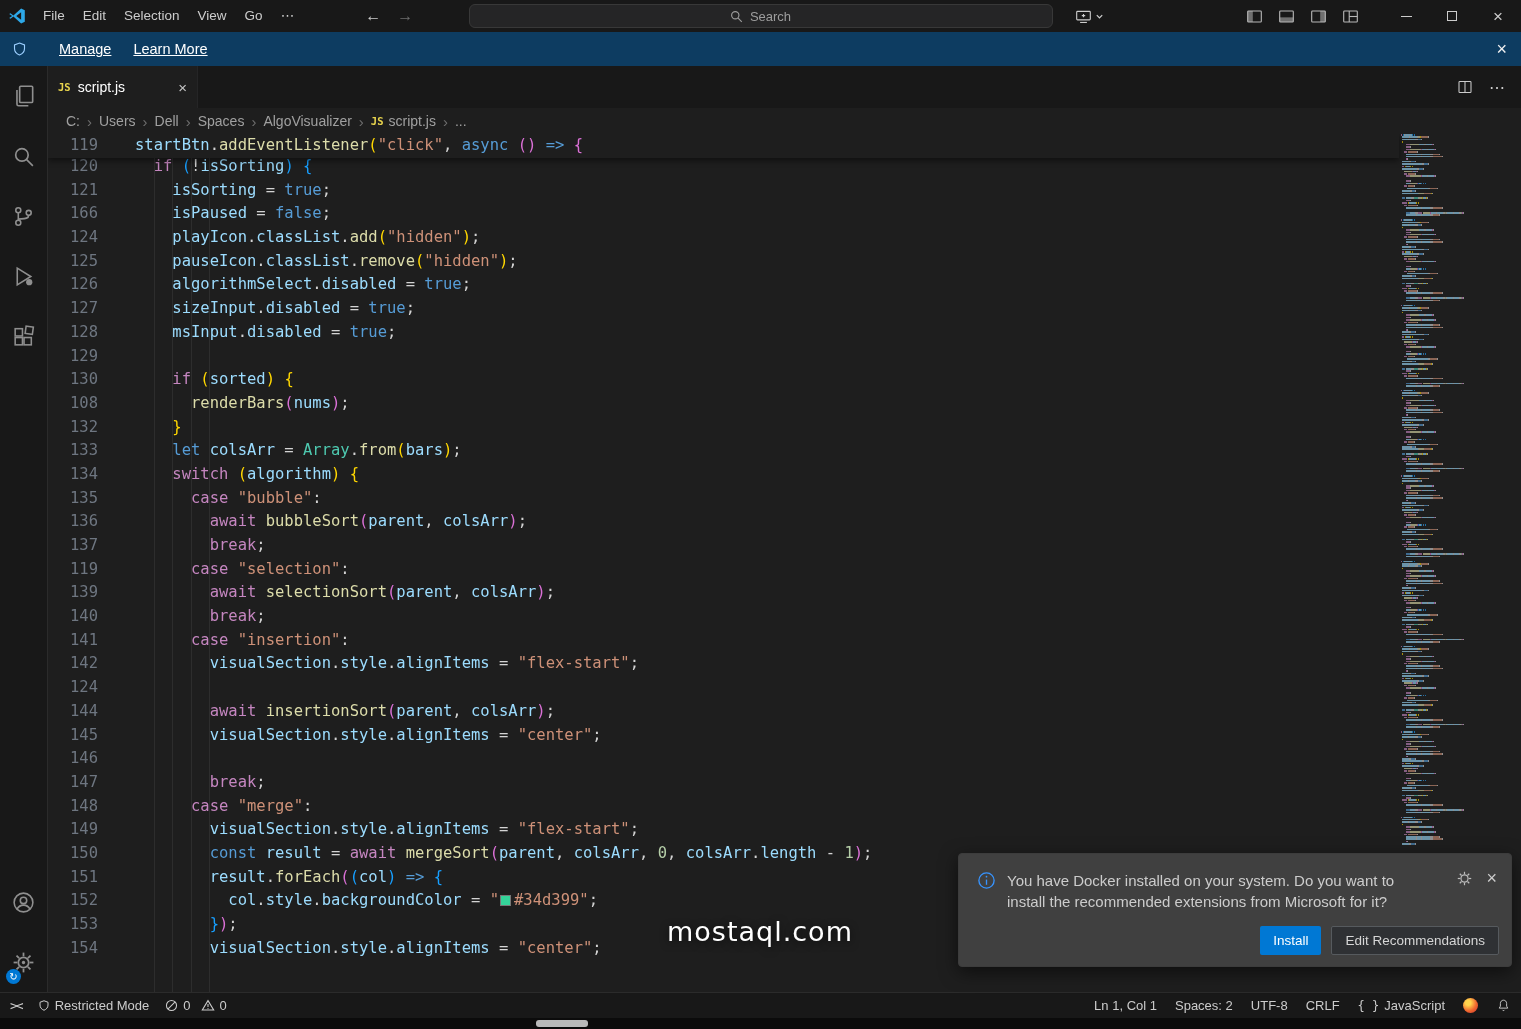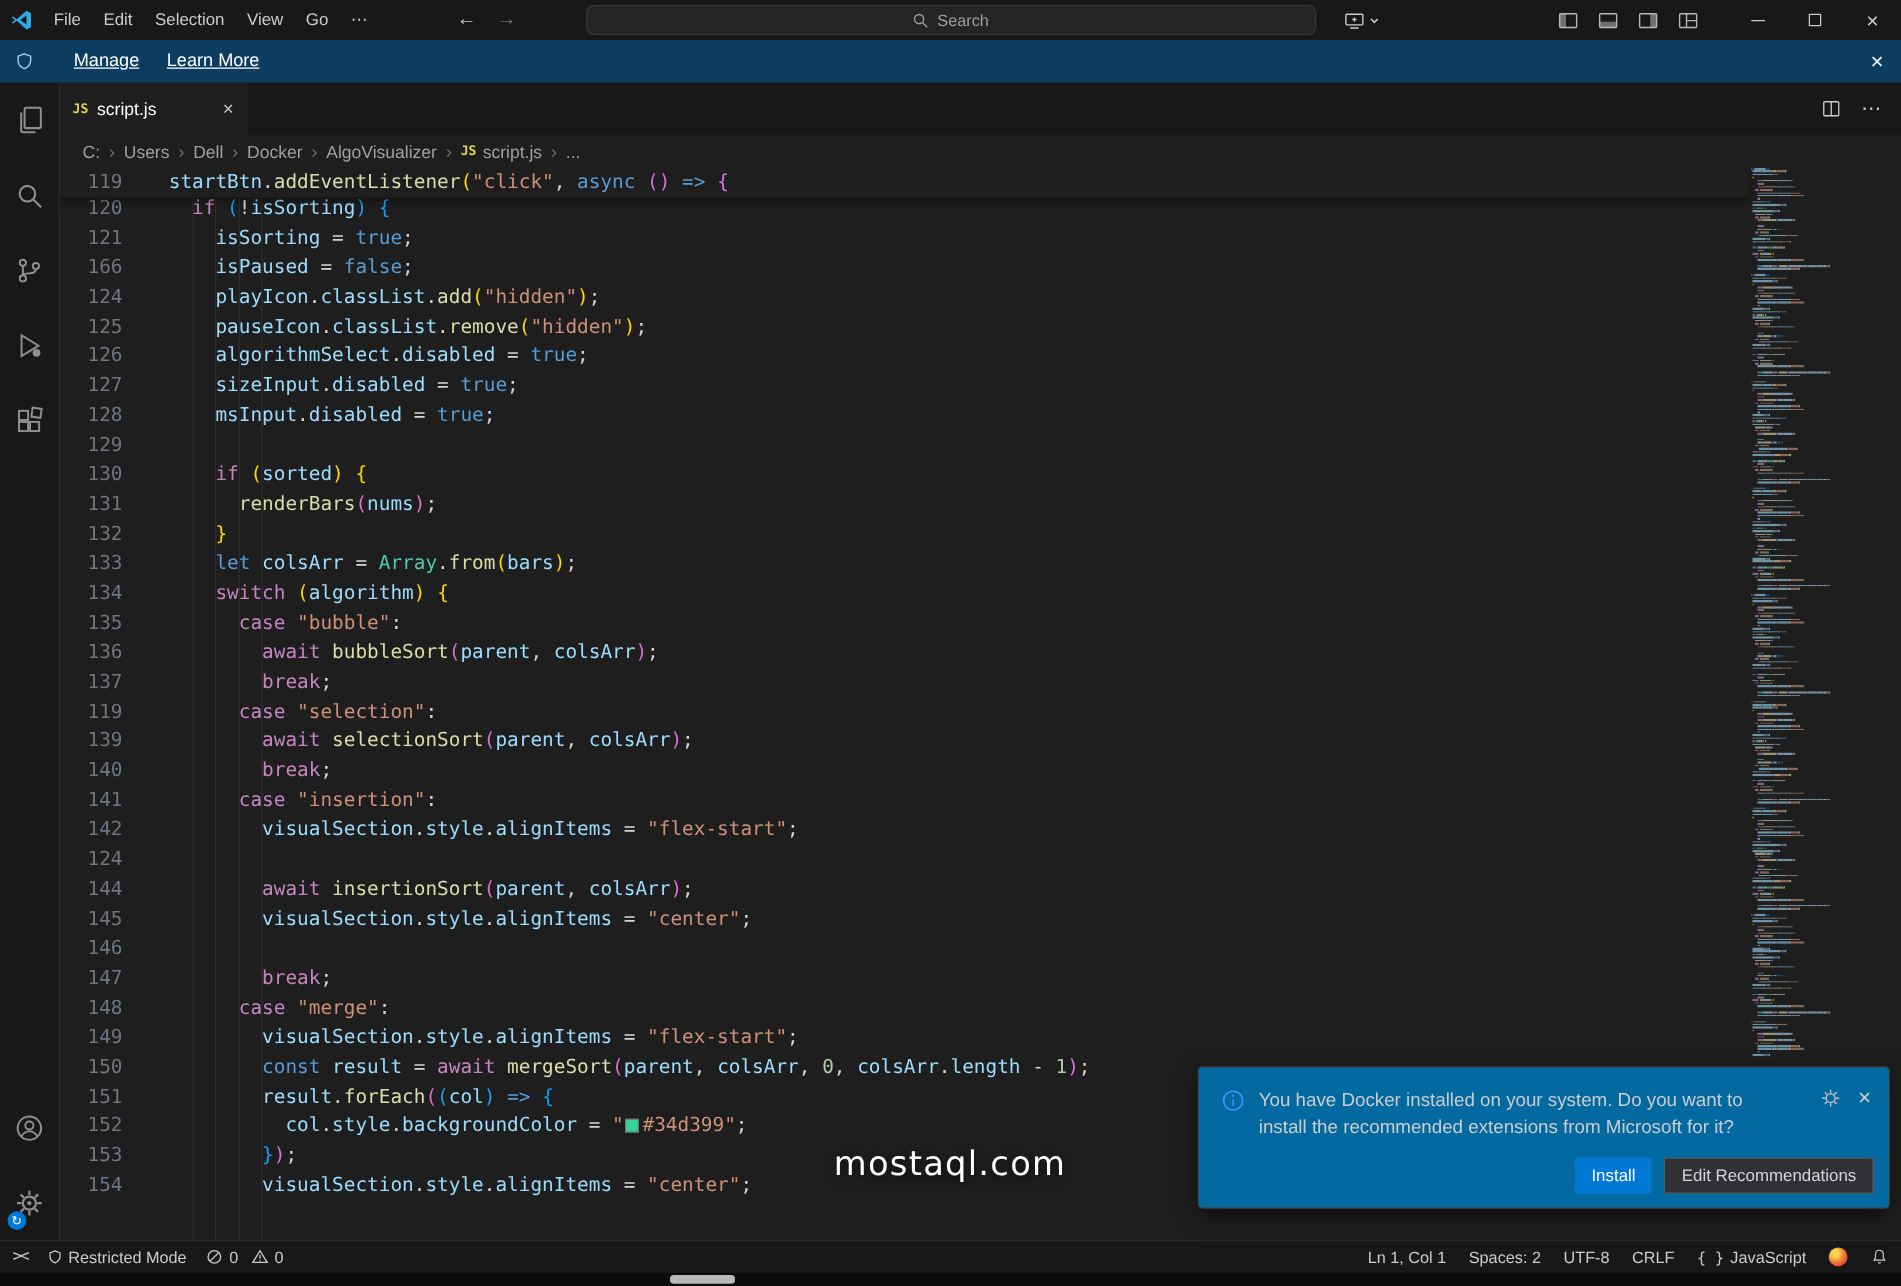--- a/index.html
+++ b/index.html
@@ -64,21 +64,21 @@
   .sb-item { display:flex; align-items:center; gap:5px; cursor:pointer; white-space:nowrap; }
   .sb-right { margin-left:auto; display:flex; align-items:center; gap:18px; }
   .remote { font-family:"DejaVu Sans Mono",monospace; letter-spacing:-2px; font-size:13px; }
   .browser-dot { width:15px; height:15px; border-radius:50%; background:radial-gradient(circle at 35% 32%, #ffd54d 18%, #f0652f 58%, #c93a2c 95%); }
 
   
   .bottom-strip { position:absolute; top:1018px; height:11px; left:0; right:0; background:#0b0b0b; z-index:25; }
   .strip-chip { position:absolute; left:536px; top:2px; width:52px; height:7px; background:#b9b9b9; border-radius:3px; }
 
   
-  .toast { position:absolute; left:958px; top:853px; width:554px; height:114px; background:#0369a1; border:1px solid #3c3c3c; border-radius:4px; box-shadow:0 5px 18px rgba(0,0,0,0.55); z-index:40; }
+  .toast { position:absolute; left:958px; top:853px; width:554px; height:114px; background:#404040; border:1px solid #3c3c3c; border-radius:4px; box-shadow:0 5px 18px rgba(0,0,0,0.55); z-index:40; }
   .toast-body { display:flex; gap:11px; padding:16px 90px 0 18px; }
   .toast-msg { font-size:15px; line-height:21px; color:#cccccc; max-width:420px; }
   .toast-icons { position:absolute; top:15px; right:14px; display:flex; gap:13px; align-items:center; }
   .toast-actions { position:absolute; right:12px; bottom:11px; display:flex; gap:10px; }
   .btn { font-size:13.5px; padding:6px 13px; border-radius:2px; border:none; cursor:pointer; font-family:"Liberation Sans",sans-serif; }
   .btn-primary { background:#0078d4; color:#ffffff; }
   .btn-secondary { background:#2f3134; color:#d6d6d6; border:1px solid #565a5e; }
 
   
   .watermark { position:absolute; left:610px; top:920px; width:300px; text-align:center; z-index:60; color:#ffffff; font-family:"DejaVu Sans",sans-serif; pointer-events:none; }
@@ -238,21 +238,21 @@
   </div>
 </div>
 
 <div class="breadcrumbs">
   <span>C:</span>
     <span class="sep">›</span>
   <span>Users</span>
     <span class="sep">›</span>
   <span>Dell</span>
     <span class="sep">›</span>
-  <span>Docker</span>
+  <span>Spaces</span>
     <span class="sep">›</span>
   <span>AlgoVisualizer</span>
     <span class="sep">›</span>
   <span class="jsbadge">JS</span>
   <span>script.js</span>
     <span class="sep">›</span>
   <span>...</span>
 </div>
 
 <div class="editor">
@@ -264,21 +264,21 @@
       <div class="cline"><span class="lnum">120</span><span class="lcode"><span style="color: rgb(212, 212, 212);">  </span><span style="color: rgb(197, 134, 192);">if</span><span style="color: rgb(212, 212, 212);"> </span><span style="color: rgb(23, 159, 255);">(</span><span style="color: rgb(212, 212, 212);">!</span><span style="color: rgb(156, 220, 254);">isSorting</span><span style="color: rgb(23, 159, 255);">)</span><span style="color: rgb(212, 212, 212);"> </span><span style="color: rgb(23, 159, 255);">{</span></span></div>
       <div class="cline"><span class="lnum">121</span><span class="lcode"><span style="color: rgb(212, 212, 212);">    </span><span style="color: rgb(156, 220, 254);">isSorting</span><span style="color: rgb(212, 212, 212);"> = </span><span style="color: rgb(86, 156, 214);">true</span><span style="color: rgb(212, 212, 212);">;</span></span></div>
       <div class="cline"><span class="lnum">166</span><span class="lcode"><span style="color: rgb(212, 212, 212);">    </span><span style="color: rgb(156, 220, 254);">isPaused</span><span style="color: rgb(212, 212, 212);"> = </span><span style="color: rgb(86, 156, 214);">false</span><span style="color: rgb(212, 212, 212);">;</span></span></div>
       <div class="cline"><span class="lnum">124</span><span class="lcode"><span style="color: rgb(212, 212, 212);">    </span><span style="color: rgb(156, 220, 254);">playIcon</span><span style="color: rgb(212, 212, 212);">.</span><span style="color: rgb(156, 220, 254);">classList</span><span style="color: rgb(212, 212, 212);">.</span><span style="color: rgb(220, 220, 170);">add</span><span style="color: rgb(255, 215, 0);">(</span><span style="color: rgb(206, 145, 120);">"hidden"</span><span style="color: rgb(255, 215, 0);">)</span><span style="color: rgb(212, 212, 212);">;</span></span></div>
       <div class="cline"><span class="lnum">125</span><span class="lcode"><span style="color: rgb(212, 212, 212);">    </span><span style="color: rgb(156, 220, 254);">pauseIcon</span><span style="color: rgb(212, 212, 212);">.</span><span style="color: rgb(156, 220, 254);">classList</span><span style="color: rgb(212, 212, 212);">.</span><span style="color: rgb(220, 220, 170);">remove</span><span style="color: rgb(255, 215, 0);">(</span><span style="color: rgb(206, 145, 120);">"hidden"</span><span style="color: rgb(255, 215, 0);">)</span><span style="color: rgb(212, 212, 212);">;</span></span></div>
       <div class="cline"><span class="lnum">126</span><span class="lcode"><span style="color: rgb(212, 212, 212);">    </span><span style="color: rgb(156, 220, 254);">algorithmSelect</span><span style="color: rgb(212, 212, 212);">.</span><span style="color: rgb(156, 220, 254);">disabled</span><span style="color: rgb(212, 212, 212);"> = </span><span style="color: rgb(86, 156, 214);">true</span><span style="color: rgb(212, 212, 212);">;</span></span></div>
       <div class="cline"><span class="lnum">127</span><span class="lcode"><span style="color: rgb(212, 212, 212);">    </span><span style="color: rgb(156, 220, 254);">sizeInput</span><span style="color: rgb(212, 212, 212);">.</span><span style="color: rgb(156, 220, 254);">disabled</span><span style="color: rgb(212, 212, 212);"> = </span><span style="color: rgb(86, 156, 214);">true</span><span style="color: rgb(212, 212, 212);">;</span></span></div>
       <div class="cline"><span class="lnum">128</span><span class="lcode"><span style="color: rgb(212, 212, 212);">    </span><span style="color: rgb(156, 220, 254);">msInput</span><span style="color: rgb(212, 212, 212);">.</span><span style="color: rgb(156, 220, 254);">disabled</span><span style="color: rgb(212, 212, 212);"> = </span><span style="color: rgb(86, 156, 214);">true</span><span style="color: rgb(212, 212, 212);">;</span></span></div>
       <div class="cline"><span class="lnum">129</span><span class="lcode"></span></div>
       <div class="cline"><span class="lnum">130</span><span class="lcode"><span style="color: rgb(212, 212, 212);">    </span><span style="color: rgb(197, 134, 192);">if</span><span style="color: rgb(212, 212, 212);"> </span><span style="color: rgb(255, 215, 0);">(</span><span style="color: rgb(156, 220, 254);">sorted</span><span style="color: rgb(255, 215, 0);">)</span><span style="color: rgb(212, 212, 212);"> </span><span style="color: rgb(255, 215, 0);">{</span></span></div>
-      <div class="cline"><span class="lnum">131</span><span class="lcode"><span style="color: rgb(212, 212, 212);">      </span><span style="color: rgb(220, 220, 170);">renderBars</span><span style="color: rgb(218, 112, 214);">(</span><span style="color: rgb(156, 220, 254);">nums</span><span style="color: rgb(218, 112, 214);">)</span><span style="color: rgb(212, 212, 212);">;</span></span></div>
+      <div class="cline"><span class="lnum">108</span><span class="lcode"><span style="color: rgb(212, 212, 212);">      </span><span style="color: rgb(220, 220, 170);">renderBars</span><span style="color: rgb(218, 112, 214);">(</span><span style="color: rgb(156, 220, 254);">nums</span><span style="color: rgb(218, 112, 214);">)</span><span style="color: rgb(212, 212, 212);">;</span></span></div>
       <div class="cline"><span class="lnum">132</span><span class="lcode"><span style="color: rgb(212, 212, 212);">    </span><span style="color: rgb(255, 215, 0);">}</span></span></div>
       <div class="cline"><span class="lnum">133</span><span class="lcode"><span style="color: rgb(212, 212, 212);">    </span><span style="color: rgb(86, 156, 214);">let</span><span style="color: rgb(212, 212, 212);"> </span><span style="color: rgb(156, 220, 254);">colsArr</span><span style="color: rgb(212, 212, 212);"> = </span><span style="color: rgb(78, 201, 176);">Array</span><span style="color: rgb(212, 212, 212);">.</span><span style="color: rgb(220, 220, 170);">from</span><span style="color: rgb(255, 215, 0);">(</span><span style="color: rgb(156, 220, 254);">bars</span><span style="color: rgb(255, 215, 0);">)</span><span style="color: rgb(212, 212, 212);">;</span></span></div>
       <div class="cline"><span class="lnum">134</span><span class="lcode"><span style="color: rgb(212, 212, 212);">    </span><span style="color: rgb(197, 134, 192);">switch</span><span style="color: rgb(212, 212, 212);"> </span><span style="color: rgb(255, 215, 0);">(</span><span style="color: rgb(156, 220, 254);">algorithm</span><span style="color: rgb(255, 215, 0);">)</span><span style="color: rgb(212, 212, 212);"> </span><span style="color: rgb(255, 215, 0);">{</span></span></div>
       <div class="cline"><span class="lnum">135</span><span class="lcode"><span style="color: rgb(212, 212, 212);">      </span><span style="color: rgb(197, 134, 192);">case</span><span style="color: rgb(212, 212, 212);"> </span><span style="color: rgb(206, 145, 120);">"bubble"</span><span style="color: rgb(212, 212, 212);">:</span></span></div>
       <div class="cline"><span class="lnum">136</span><span class="lcode"><span style="color: rgb(212, 212, 212);">        </span><span style="color: rgb(197, 134, 192);">await</span><span style="color: rgb(212, 212, 212);"> </span><span style="color: rgb(220, 220, 170);">bubbleSort</span><span style="color: rgb(218, 112, 214);">(</span><span style="color: rgb(156, 220, 254);">parent</span><span style="color: rgb(212, 212, 212);">, </span><span style="color: rgb(156, 220, 254);">colsArr</span><span style="color: rgb(218, 112, 214);">)</span><span style="color: rgb(212, 212, 212);">;</span></span></div>
       <div class="cline"><span class="lnum">137</span><span class="lcode"><span style="color: rgb(212, 212, 212);">        </span><span style="color: rgb(197, 134, 192);">break</span><span style="color: rgb(212, 212, 212);">;</span></span></div>
       <div class="cline"><span class="lnum">119</span><span class="lcode"><span style="color: rgb(212, 212, 212);">      </span><span style="color: rgb(197, 134, 192);">case</span><span style="color: rgb(212, 212, 212);"> </span><span style="color: rgb(206, 145, 120);">"selection"</span><span style="color: rgb(212, 212, 212);">:</span></span></div>
       <div class="cline"><span class="lnum">139</span><span class="lcode"><span style="color: rgb(212, 212, 212);">        </span><span style="color: rgb(197, 134, 192);">await</span><span style="color: rgb(212, 212, 212);"> </span><span style="color: rgb(220, 220, 170);">selectionSort</span><span style="color: rgb(218, 112, 214);">(</span><span style="color: rgb(156, 220, 254);">parent</span><span style="color: rgb(212, 212, 212);">, </span><span style="color: rgb(156, 220, 254);">colsArr</span><span style="color: rgb(218, 112, 214);">)</span><span style="color: rgb(212, 212, 212);">;</span></span></div>
       <div class="cline"><span class="lnum">140</span><span class="lcode"><span style="color: rgb(212, 212, 212);">        </span><span style="color: rgb(197, 134, 192);">break</span><span style="color: rgb(212, 212, 212);">;</span></span></div>
       <div class="cline"><span class="lnum">141</span><span class="lcode"><span style="color: rgb(212, 212, 212);">      </span><span style="color: rgb(197, 134, 192);">case</span><span style="color: rgb(212, 212, 212);"> </span><span style="color: rgb(206, 145, 120);">"insertion"</span><span style="color: rgb(212, 212, 212);">:</span></span></div>

